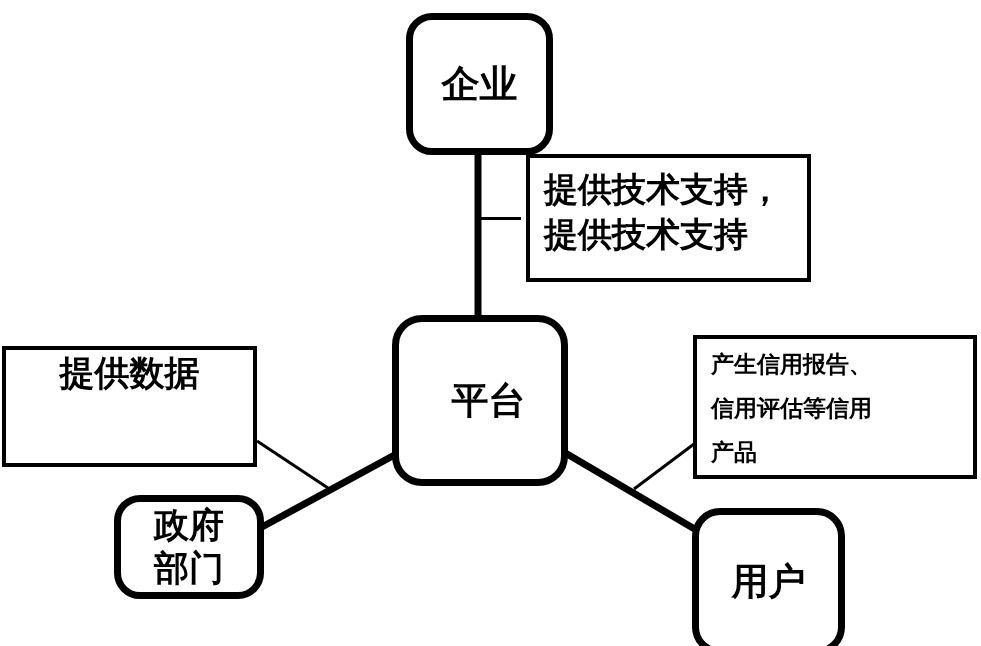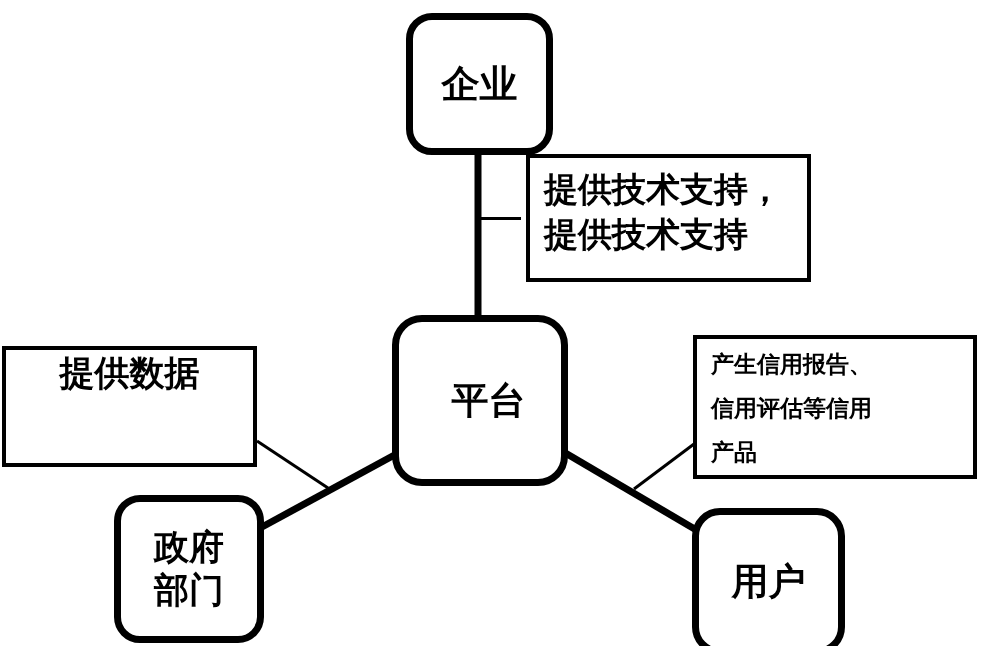--- a/index.html
+++ b/index.html
@@ -36,21 +36,21 @@
   }
   .node-enterprise {
     left: 406px; top: 13px; width: 147px; height: 142px;
     border-radius: 26px; font-size: 38px;
   }
   .node-platform {
     left: 392px; top: 315px; width: 176px; height: 171px;
     border-radius: 30px; font-size: 37px; padding-left: 17px;
   }
   .node-government {
-    left: 114px; top: 495px; width: 150px; height: 148px;
+    left: 114px; top: 495px; width: 150px; height: 104px;
     border-radius: 26px; font-size: 35px; line-height: 43px;
   }
   .node-user {
     left: 692px; top: 496px; width: 153px; height: 147px;
     border-radius: 28px; font-size: 37px; margin-top: 12px;
   }
   .ann {
     position: absolute;
     box-sizing: border-box;
     background: #ffffff;

